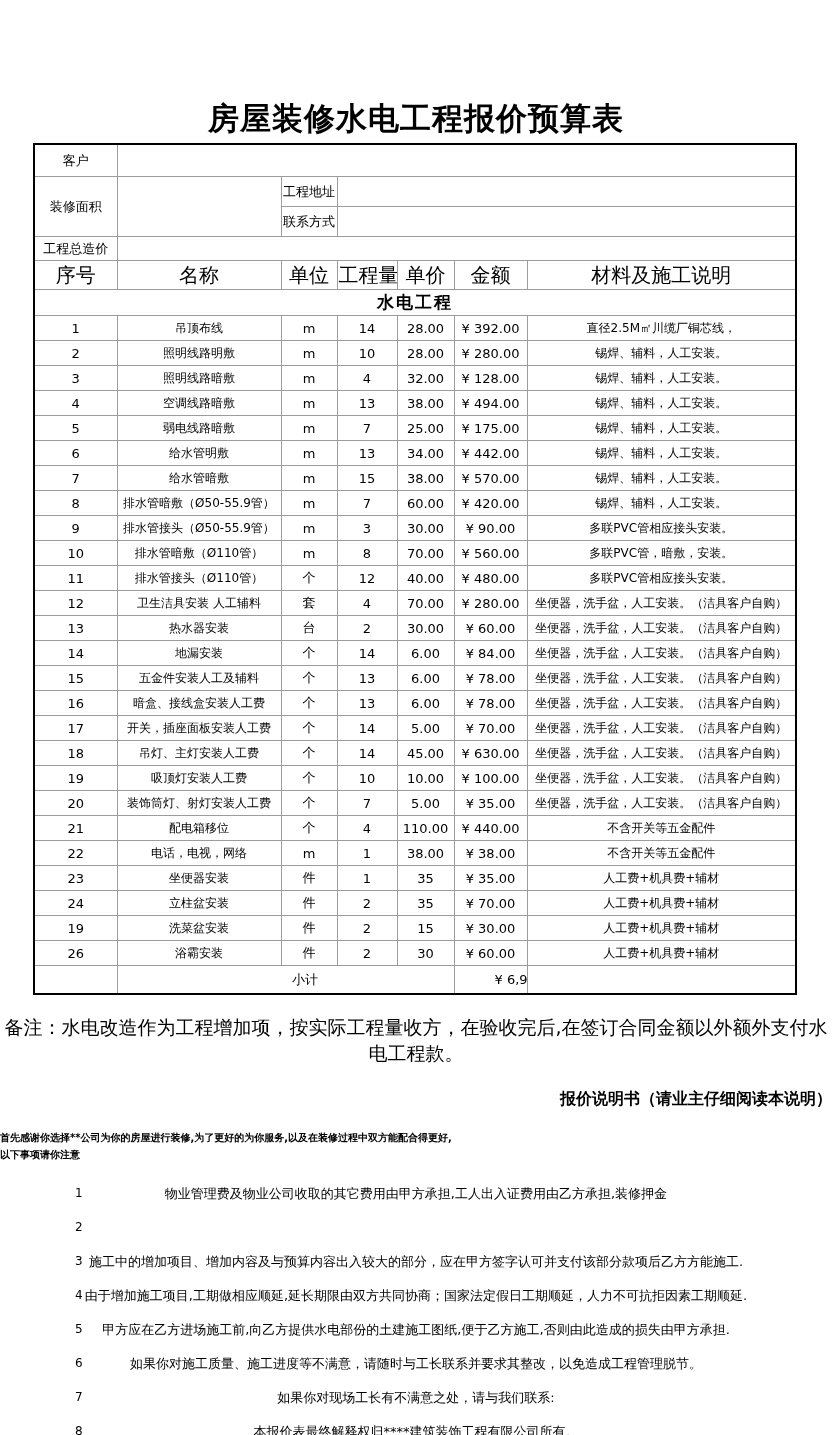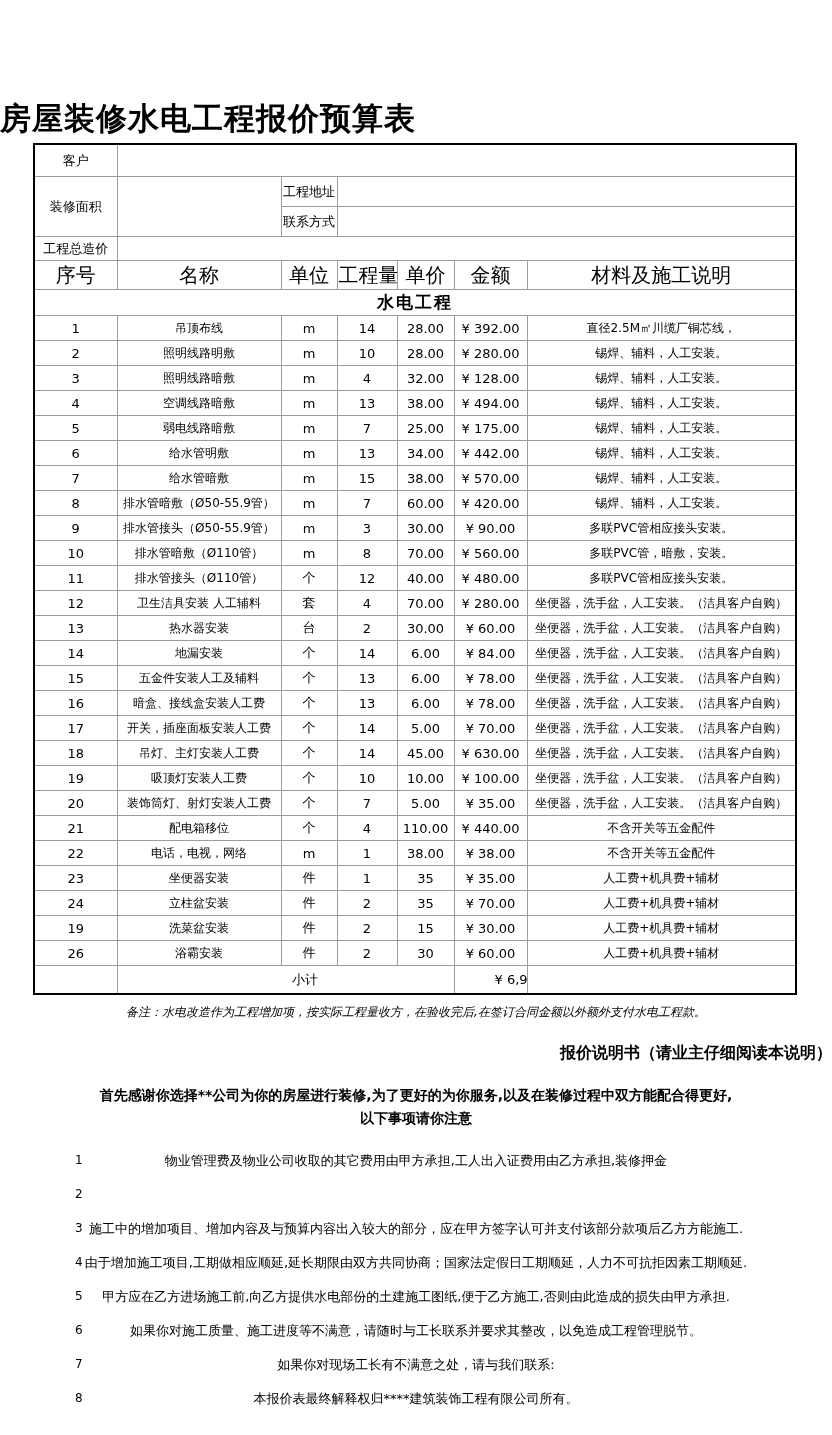--- a/index.html
+++ b/index.html
@@ -5,20 +5,21 @@
   html, body { margin: 0; padding: 0; background: #ffffff; }
   body {
     width: 832px; height: 1435px;
     font-family: "DejaVu Sans", "Liberation Sans", sans-serif;
     color: #000;
     position: relative;
   }
   .title {
     margin: 0;
     padding-top: 100px;
+    text-align: center;
     font-size: 31px;
     font-weight: bold;
     letter-spacing: 1px;
     line-height: 1.2;
   }
   table.main-table {
     border-collapse: collapse;
     table-layout: fixed;
     width: 762px;
     margin: 6px 0 0 33px;
@@ -38,33 +39,32 @@
   tr.info-sub td { height: 29px; }
   tr.info-total td { height: 23px; }
   tr.col-header th { height: 28px; font-weight: normal; font-size: 20px; }
   tr.section-row td { height: 25px; font-weight: bold; font-size: 17px; letter-spacing: 2px; }
   tr.data-row td { height: 24px; }
   tr.data-row td:nth-child(2),
   tr.data-row td:nth-child(7) { font-size: 12px; }
   tr.subtotal-row td { height: 27px; padding-left: 40px; }
   .remark {
     text-align: center;
-    font-size: 12px;
-    margin-top: 9px;
-    font-style: italic;
+    font-size: 19px;
+    margin-top: 20px;
   }
   .notice-heading {
     text-align: right;
     font-size: 16px;
     font-weight: bold;
     margin-top: 22px;
   }
   .intro {
-    text-align: center;
-    font-size: 14px;
+    text-align: left;
+    font-size: 10px;
     font-weight: bold;
     margin-top: 20px;
     line-height: 1.65;
   }
   .notes { margin-top: 22px; }
   .note-item {
     position: relative;
     text-align: center;
     font-size: 13px;
     min-height: 18px;

